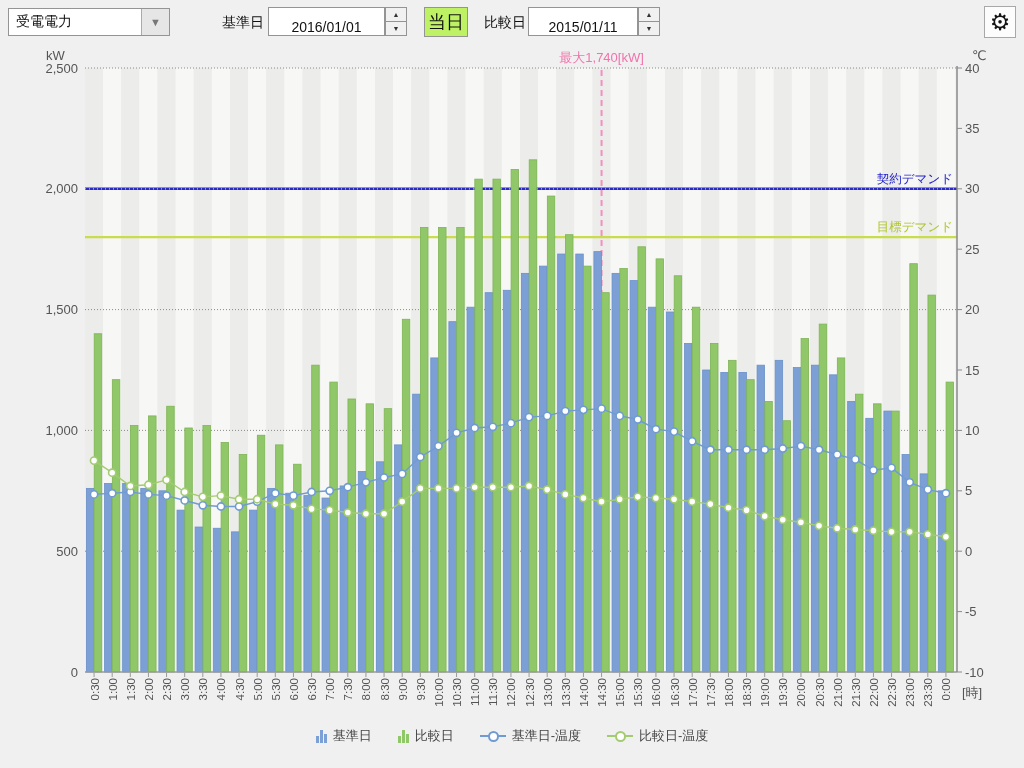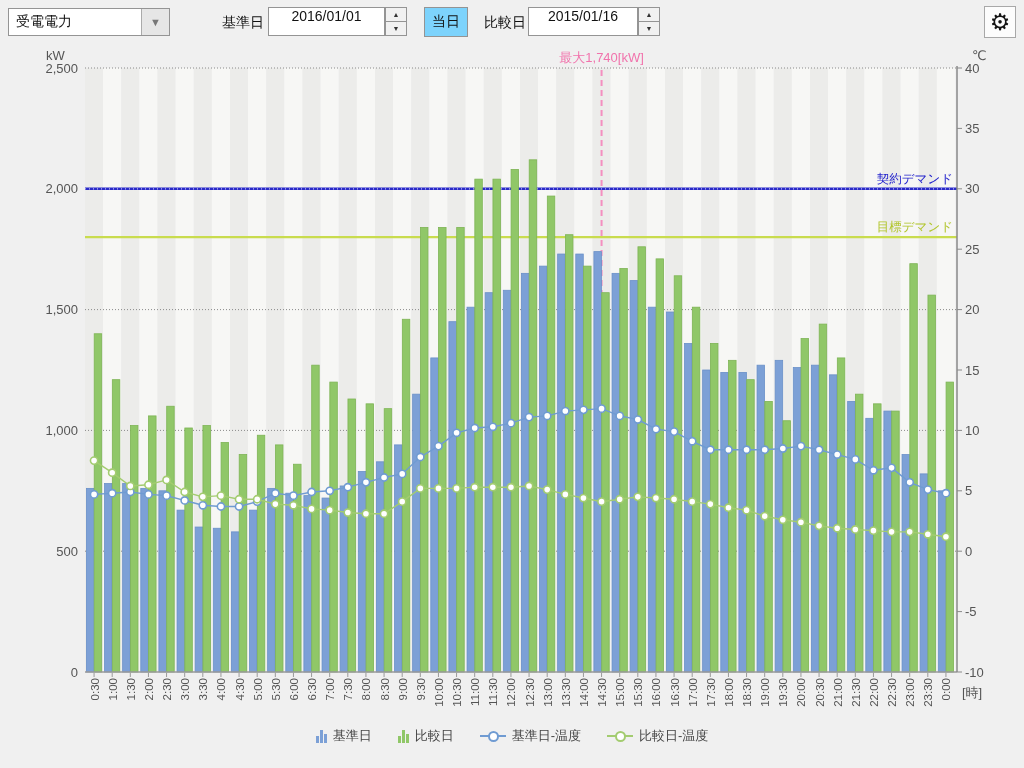--- a/index.html
+++ b/index.html
@@ -8,29 +8,29 @@
   
   .toolbar{position:absolute;left:0;top:0;width:1024px;height:44px;}
   .dropdown{position:absolute;left:8px;top:8px;width:162px;height:28px;background:#fff;
     border:1px solid #949494;display:flex;align-items:center;box-sizing:border-box;cursor:default;}
   .dd-value{flex:1;padding-left:7px;font-size:14px;color:#111;white-space:nowrap;overflow:hidden;}
   .dd-arrow{width:27px;height:100%;background:#e6e6e6;border-left:1px solid #aaa;
     display:flex;align-items:center;justify-content:center;font-size:11px;color:#777;}
   .lbl{position:absolute;top:14px;font-size:14px;color:#111;}
   .lbl-base{left:222px;} .lbl-comp{left:484px;}
   .datebox{position:absolute;top:7px;height:29px;background:#fff;border:1px solid #949494;
-    box-sizing:border-box;display:flex;align-items:flex-start;justify-content:center;font-size:14px;color:#111;}
+    box-sizing:border-box;display:flex;align-items:flex-end;justify-content:center;font-size:14px;color:#111;}
   .datebox.base{left:268px;width:117px;} .datebox.comp{left:528px;width:110px;}
   .spinner{position:absolute;top:7px;width:22px;height:29px;display:flex;flex-direction:column;box-sizing:border-box;}
   .spinner.base{left:385px;} .spinner.comp{left:638px;}
   .spinner button{flex:1;margin:0;padding:0;font-size:7px;line-height:1;color:#333;background:#f1f1f1;
     border:1px solid #949494;cursor:default;}
   .spinner button+button{border-top:none;}
-  .btn-today{position:absolute;left:424px;top:7px;width:44px;height:30px;background:#7dd3fc;
-    border:1px solid #949494;font-size:14px;color:#111;padding:0;cursor:default;
+  .btn-today{position:absolute;left:424px;top:7px;width:44px;height:30px;background:#bef264;
+    border:1px solid #949494;font-size:18px;color:#111;padding:0;cursor:default;
     font-family:"Liberation Sans","DejaVu Sans",sans-serif;}
   .btn-gear{position:absolute;left:984px;top:6px;width:32px;height:32px;background:#fcfcfc;
     border:1px solid #a8a8a8;display:flex;align-items:center;justify-content:center;padding:0;cursor:default;}
   .gear-glyph{font-size:23px;line-height:1;color:#141414;}
   
   #chart-svg{position:absolute;left:0;top:0;}
   
   .legend{position:absolute;left:0;top:727px;width:1024px;display:flex;justify-content:center;
     align-items:center;gap:26px;font-size:13px;color:#444;}
   .legend-item{display:flex;align-items:center;gap:6px;}
@@ -466,21 +466,21 @@
     <div class="datebox base">
       <span>2016/01/01</span>
     </div>
     <div class="spinner base">
       <button>▲</button>
       <button>▼</button>
     </div>
     <button class="btn-today">当日</button>
     <span class="lbl lbl-comp">比較日</span>
     <div class="datebox comp">
-      <span>2015/01/16</span>
+      <span>2015/01/11</span>
     </div>
     <div class="spinner comp">
       <button>▲</button>
       <button>▼</button>
     </div>
     <button class="btn-gear">
       <span class="gear-glyph">⚙</span>
     </button>
   </div>
 

